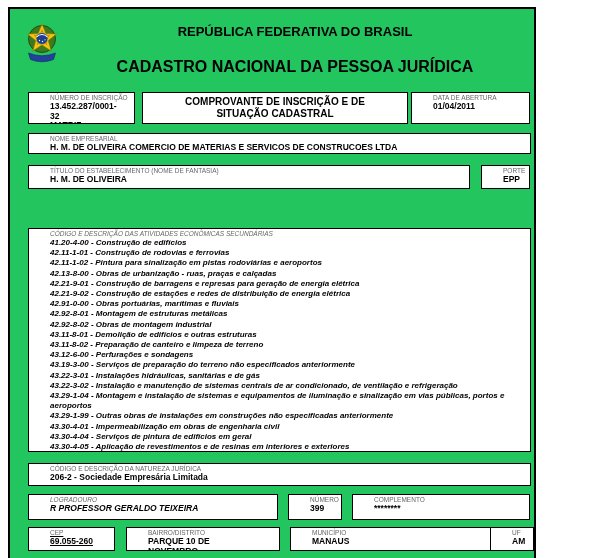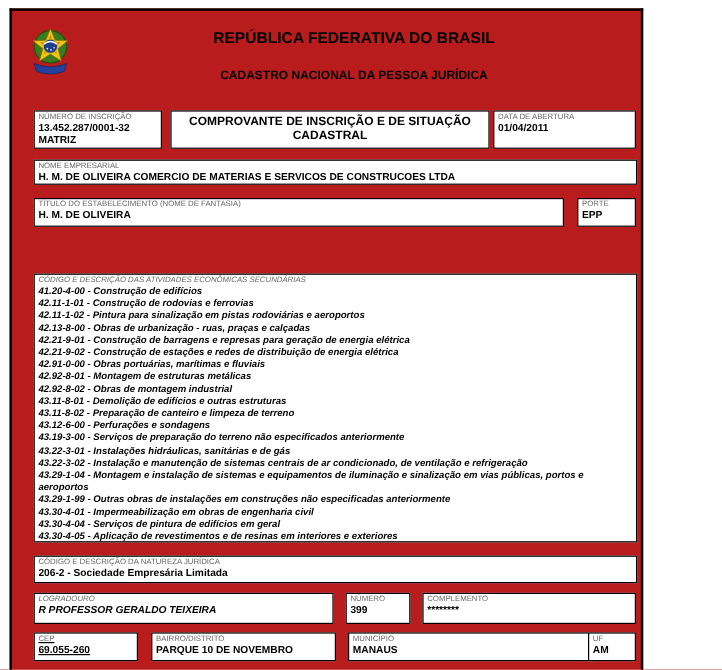--- a/index.html
+++ b/index.html
@@ -3,29 +3,29 @@
 <meta charset="utf-8">
 <style>
   html,body{margin:0;padding:0;}
   body{
     width:602px;height:558px;position:relative;background:#ffffff;
     font-family:"Liberation Sans", sans-serif;overflow:hidden;
     -webkit-font-smoothing:antialiased;
   }
   .page{
     position:absolute;left:8px;top:7px;width:528px;height:551px;
-    border:2px solid #000;border-bottom:none;box-sizing:border-box;background:#b91c1c;
+    border:2px solid #000;border-bottom:none;box-sizing:border-box;background:#22c55e;
   }
   .hdr-title1{position:absolute;left:50px;right:4px;top:15px;text-align:center;
     font-size:13px;font-weight:bold;color:#000;}
   .hdr-title2{position:absolute;left:50px;right:4px;top:49px;text-align:center;
-    font-size:10px;font-weight:bold;color:#000;}
+    font-size:16px;font-weight:bold;color:#000;}
   .emblem{position:absolute;left:14px;top:12px;}
   .fbox{position:absolute;border:1.5px solid #000;box-sizing:border-box;
-    padding:1px 3px;background:#fff;overflow:hidden;}
+    padding:1px 21px;background:#fff;overflow:hidden;}
   .flabel{font-size:6.5px;color:#666;line-height:8px;white-space:nowrap;}
   .fvalue{font-size:8.5px;font-weight:bold;color:#000;line-height:9.5px;}
   .doc-title{display:flex;align-items:center;justify-content:center;text-align:center;
     font-size:10px;font-weight:bold;line-height:12px;color:#000;}
   .act-label{font-size:6.5px;color:#666;line-height:8px;white-space:nowrap;}
   .act-item{font-size:8px;font-weight:bold;color:#000;line-height:10.2px;}
   
   .bx-inscr   {left:18px;top:83px;width:107px;height:32px;}
   .bx-doctitle{left:132px;top:83px;width:266px;height:32px;}
   .bx-date    {left:401px;top:83px;width:119px;height:32px;}

